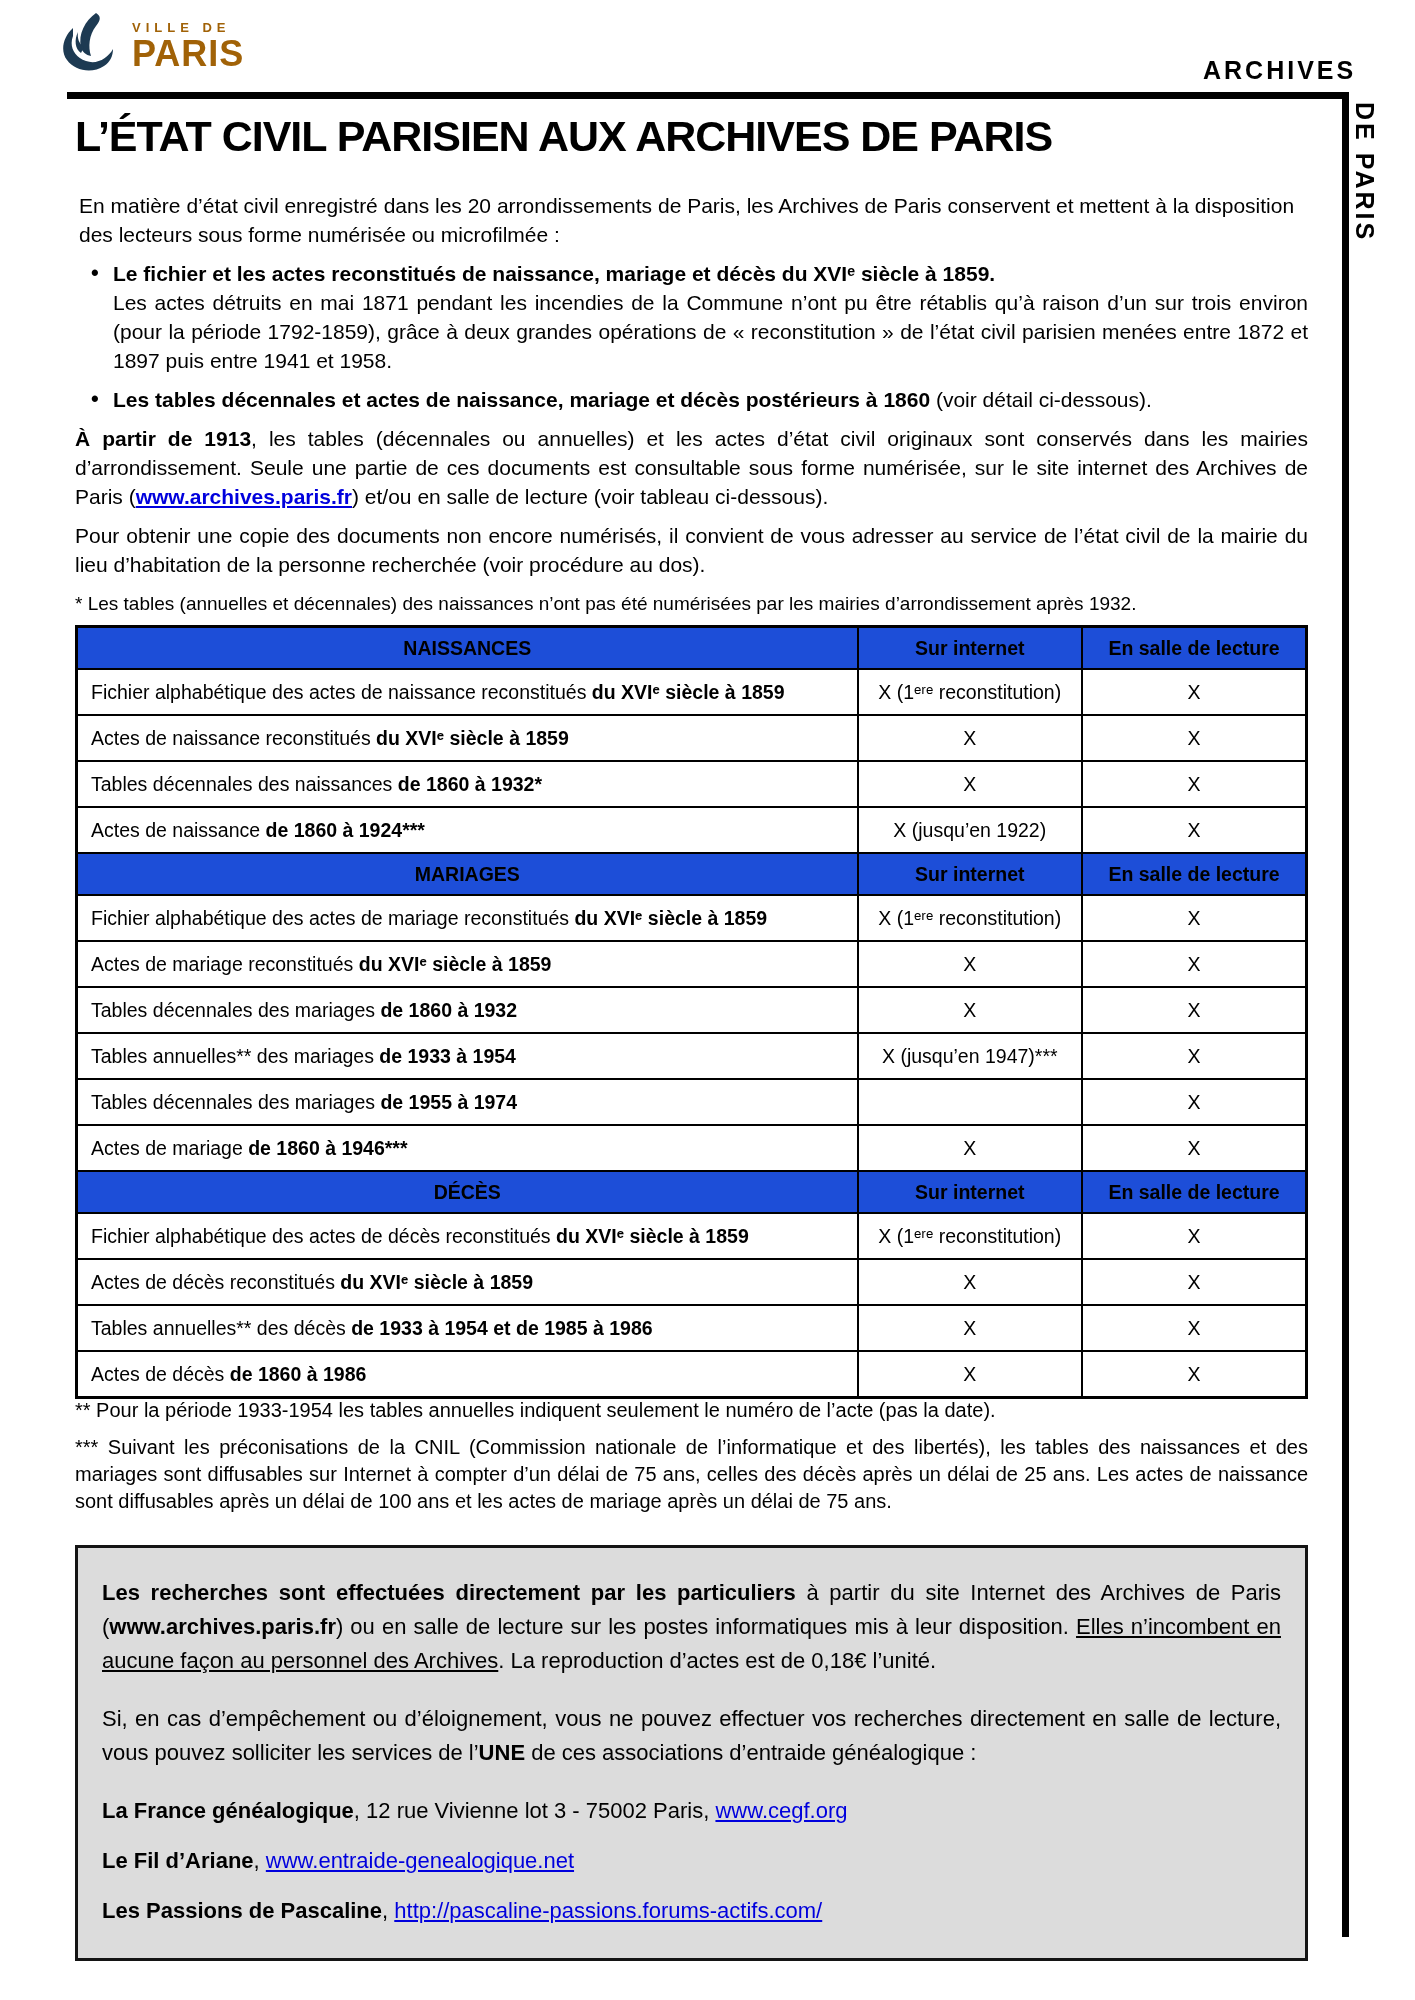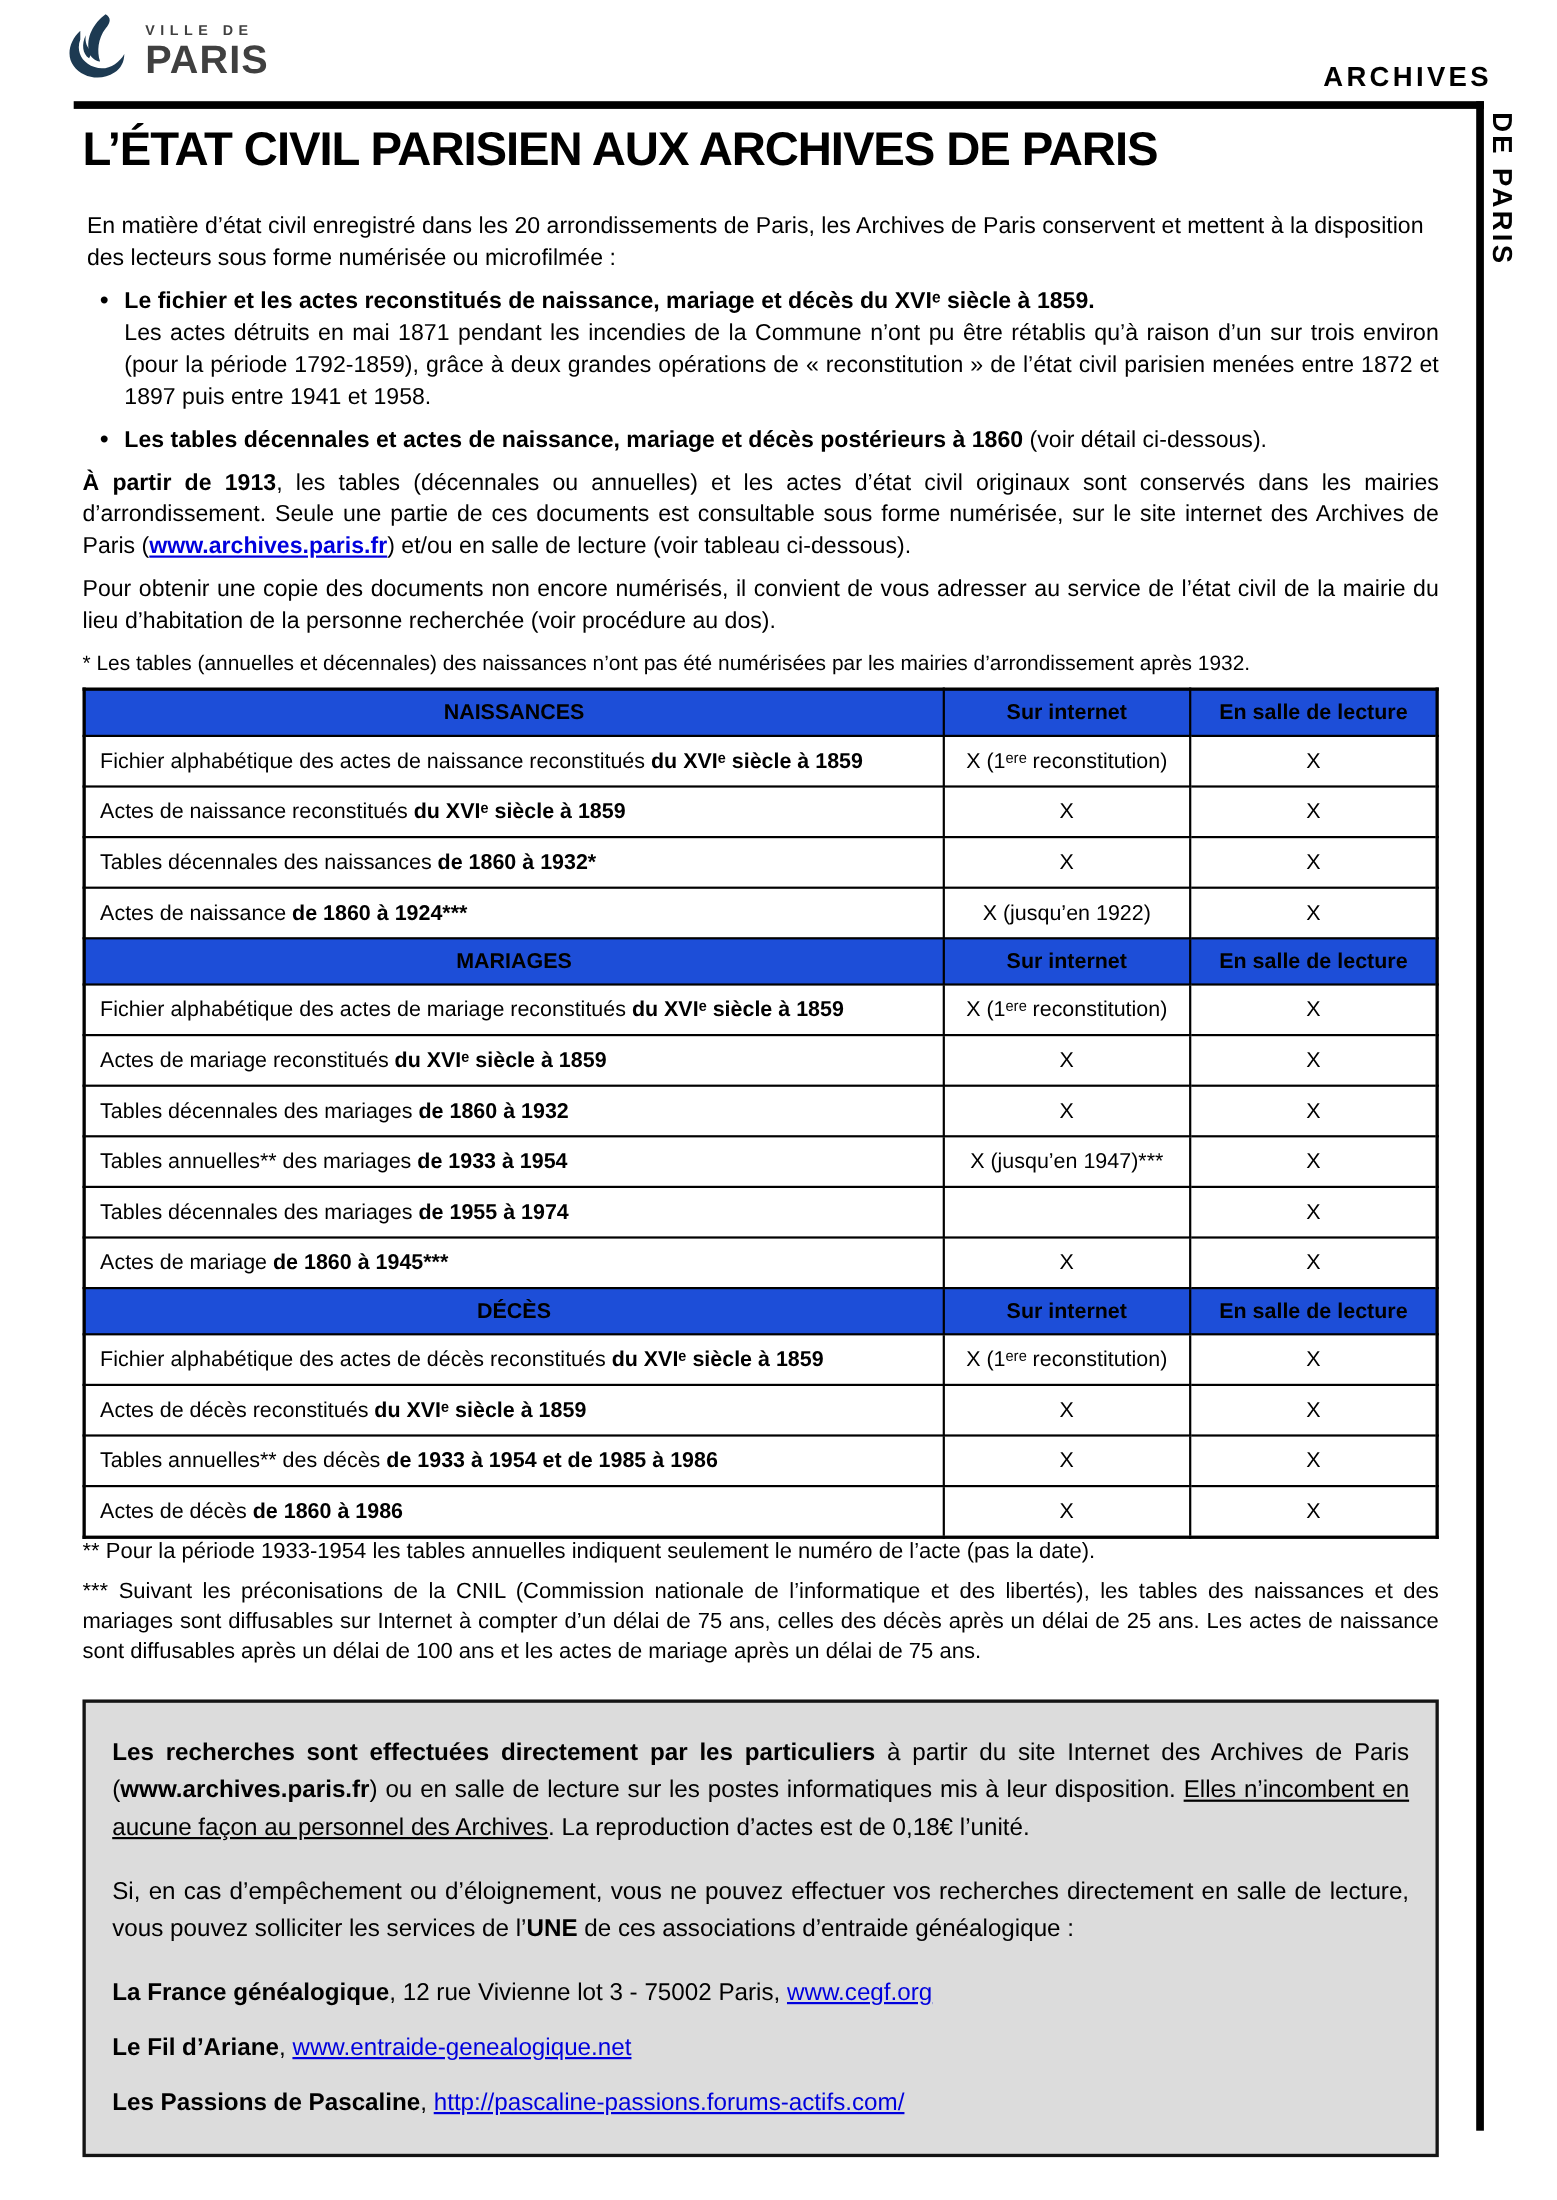--- a/index.html
+++ b/index.html
@@ -6,21 +6,21 @@
   body{
     width:1415px;height:2000px;position:relative;overflow:hidden;
     font-family:"Liberation Sans","DejaVu Sans",sans-serif;color:#000;
   }
   
   .frame-top{position:absolute;left:67px;top:92px;width:1282px;height:7px;background:#000;}
   .frame-right{position:absolute;left:1342px;top:92px;width:7px;height:1845px;background:#000;}
   .archives-word{position:absolute;top:56px;left:1203px;font-size:25px;font-weight:bold;letter-spacing:3px;}
   .deparis-word{position:absolute;top:102px;left:1350px;writing-mode:vertical-rl;font-size:25px;font-weight:bold;letter-spacing:3px;}
   
-  .logo{position:absolute;top:12px;left:58px;display:flex;align-items:flex-start;gap:10px;color:#404040;}
+  .logo{position:absolute;top:12px;left:58px;display:flex;align-items:flex-start;gap:10px;color:#a16207;}
   .logo svg{display:block;}
   .logo-text .small{font-size:13px;font-weight:600;letter-spacing:5px;margin-top:8px;}
   .logo-text .big{font-size:36px;font-weight:800;letter-spacing:1px;line-height:1.05;}
   
   .content{position:absolute;left:75px;top:106px;width:1233px;}
   h1{font-size:43px;letter-spacing:-1px;margin:6px 0 30px 0;font-weight:bold;}
   p{margin:0;}
   .body-text{font-size:21px;line-height:29px;}
   .intro{margin:0 0 10px 4px;}
   .bullet{position:relative;padding-left:24px;margin:0 0 10px 14px;text-align:justify;}
@@ -148,21 +148,21 @@
       <td class="desc"><span>Tables annuelles** des mariages </span><b>de 1933 à 1954</b></td>
       <td class="c">X (jusqu’en 1947)***</td>
       <td class="c">X</td>
     </tr>
     <tr>
       <td class="desc"><span>Tables décennales des mariages </span><b>de 1955 à 1974</b></td>
       <td class="c"></td>
       <td class="c">X</td>
     </tr>
     <tr>
-      <td class="desc"><span>Actes de mariage </span><b>de 1860 à 1945***</b></td>
+      <td class="desc"><span>Actes de mariage </span><b>de 1860 à 1946***</b></td>
       <td class="c">X</td>
       <td class="c">X</td>
     </tr>
 
     <tr>
       <td class="sec">DÉCÈS</td>
       <td class="sec">Sur internet</td>
       <td class="sec">En salle de lecture</td>
     </tr>
     <tr>

